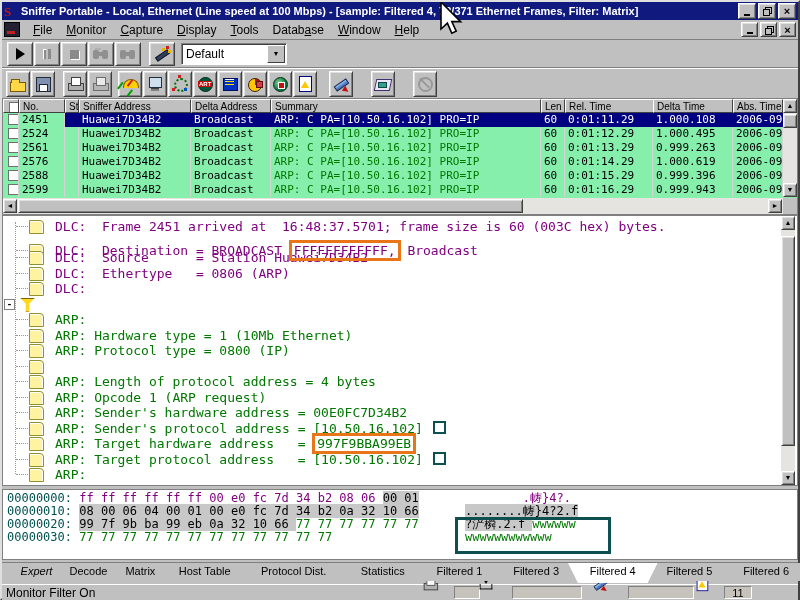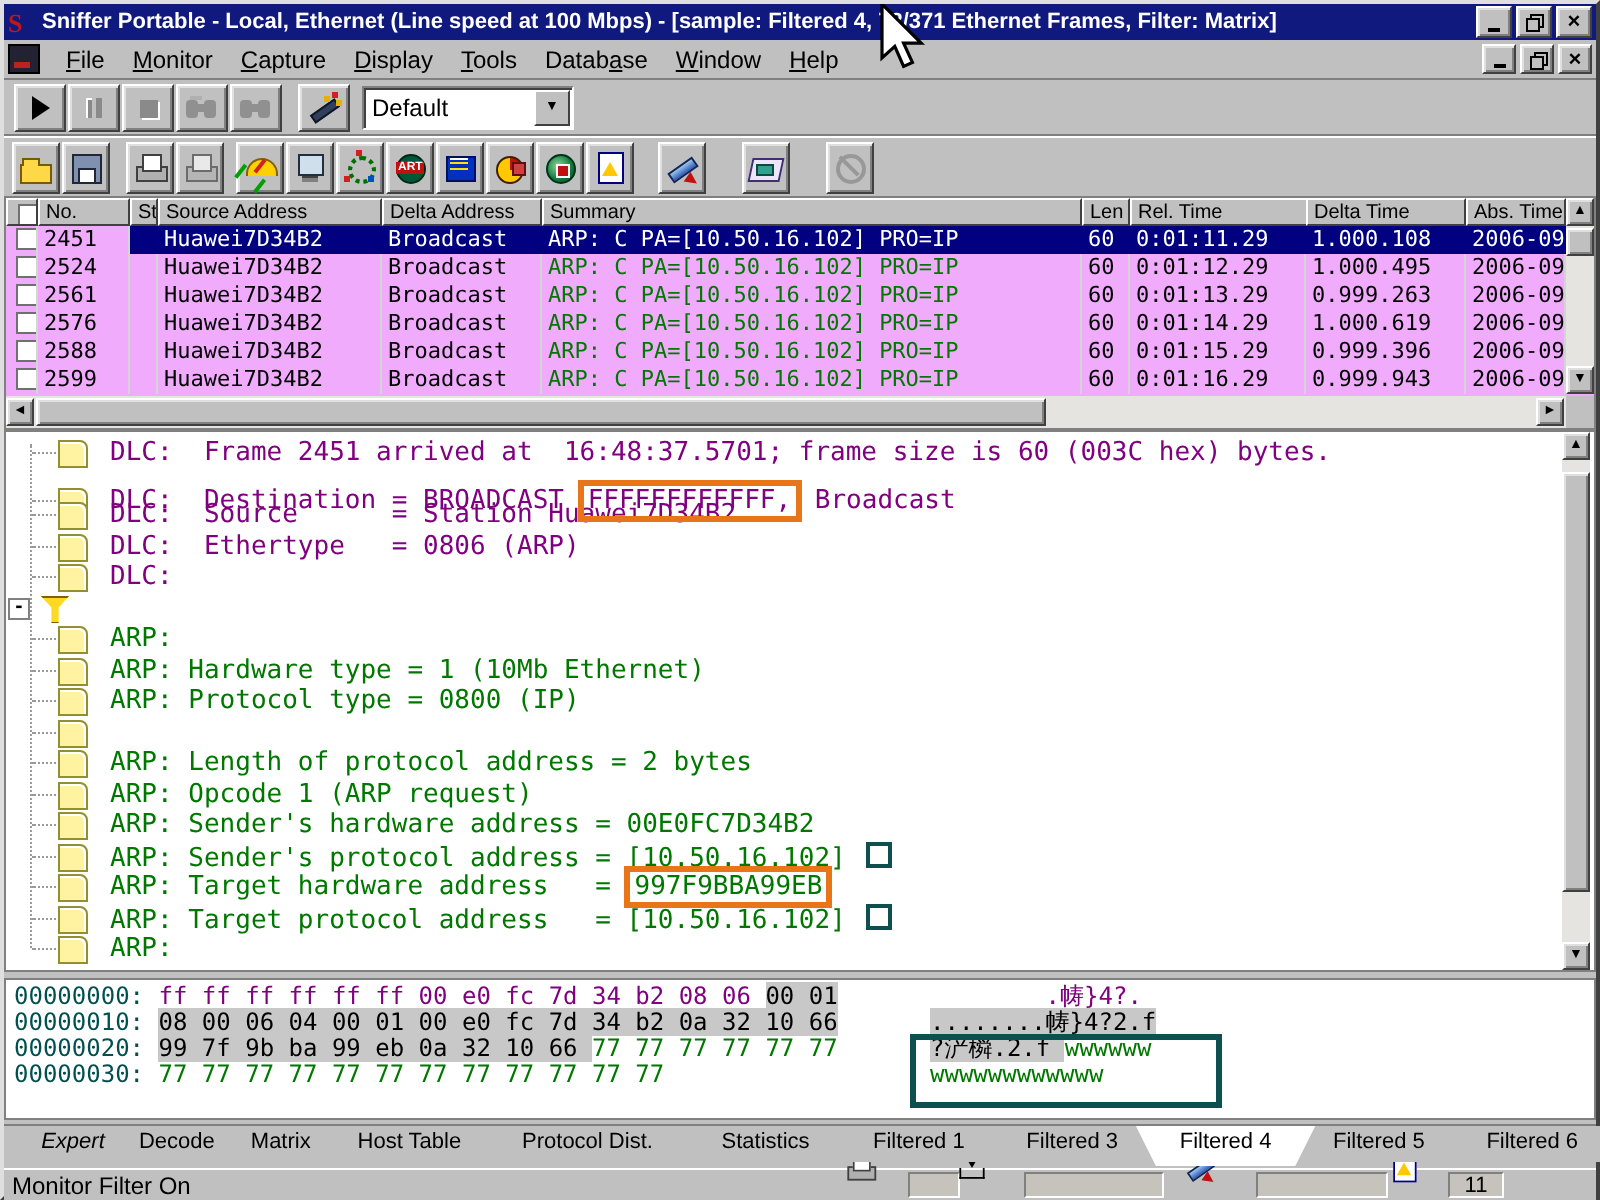--- a/index.html
+++ b/index.html
@@ -74,21 +74,21 @@
   .i-cancel:before{content:"";position:absolute;left:2px;top:2px;width:11px;height:11px;border:2px solid #989898;border-radius:50%;}
   .i-cancel:after{content:"";position:absolute;left:2px;top:7px;width:13px;height:2px;background:#989898;transform:rotate(45deg);}
   .i-tray:before{content:"";position:absolute;left:2px;top:9px;width:12px;height:5px;border:1px solid #000;border-top:none;}
   .i-tray:after{content:"";position:absolute;left:5px;top:2px;border-left:4px solid transparent;border-right:4px solid transparent;border-top:7px solid #000;}
   .combo{position:relative;width:104px;height:20px;background:#fff;border:1px solid;border-color:#808080 #fff #fff #808080;
     box-shadow:inset 1px 1px 0 #404040;margin-left:6px;font-size:12px;}
   .combo .val{position:absolute;left:4px;top:3px;color:#000;}
   .combo .cbtn{position:absolute;right:1px;top:1px;width:16px;height:16px;background:#c0c0c0;border:1px solid;
     border-color:#fff #404040 #404040 #fff;font-size:7px;text-align:center;line-height:15px;color:#000;}
   
-  #ptable{position:absolute;left:0;top:96px;width:796px;height:117px;background:#f0abfc;border:1px solid #808080;box-sizing:border-box;}
+  #ptable{position:absolute;left:0;top:96px;width:796px;height:117px;background:#86efac;border:1px solid #808080;box-sizing:border-box;}
   .pth{position:absolute;top:0;height:14px;background:#c0c0c0;border:1px solid;border-color:#fff #404040 #404040 #fff;
     box-sizing:border-box;font-size:10px;padding:1px 0 0 3px;white-space:nowrap;overflow:hidden;color:#000;}
   .ptr{position:absolute;left:0;height:14px;width:780px;}
   .ptc{position:absolute;top:0;height:14px;font:11px/14px "DejaVu Sans Mono",monospace;white-space:nowrap;overflow:hidden;
     padding-left:3px;box-sizing:border-box;border-right:1px solid #d4d4d4;color:#000;}
   .csel{background:#000080;color:#fff !important;border-right-color:#000080;}
   .cgreen{color:#007800;}
   .cbx{display:inline-block;width:9px;height:9px;background:#fff;border:1px solid #707070;margin:1px 0 0 2px;vertical-align:top;}
   
   .sbtn{position:absolute;width:14px;height:14px;background:#c0c0c0;border:1px solid;border-color:#fff #404040 #404040 #fff;
@@ -254,21 +254,21 @@
       <button class="tb" style="margin-left: 18px;">
         <span class="ic i-cancel"></span>
       </button>
     </div>
 
   <div id="ptable">
     <div id="pt-head">
         <div class="pth" style="left: 0px; width: 16px;"><span class="cbx"></span></div>
         <div class="pth" style="left: 16px; width: 46px;">No.</div>
         <div class="pth" style="left: 62px; width: 14px;">Sta</div>
-        <div class="pth" style="left: 76px; width: 112px;">Source Address</div>
+        <div class="pth" style="left: 76px; width: 112px;">Sniffer Address</div>
         <div class="pth" style="left: 188px; width: 80px;">Delta Address</div>
         <div class="pth" style="left: 268px; width: 270px;">Summary</div>
         <div class="pth" style="left: 538px; width: 24px;">Len</div>
         <div class="pth" style="left: 562px; width: 96px;">Rel. Time</div>
         <div class="pth" style="left: 650px; width: 80px;">Delta Time</div>
         <div class="pth" style="left: 730px; width: 50px;">Abs. Time</div>
       </div>
     <div id="pt-rows" style="position:absolute;left:0;top:14px;">
         <div class="ptr" style="top: 0px;">
           <div class="ptc" style="left: 0px; width: 16px;"><span class="cbx"></span></div>
@@ -401,21 +401,21 @@
           <span class="dicon note"></span>
           <span class="dtxt c-arp">ARP: Protocol type = 0800 (IP)</span>
         </div>
         <div class="dline" style="top: 142.5px;">
           <span class="stub"></span>
           <span class="dicon note"></span>
         </div>
         <div class="dline" style="top: 158px;">
           <span class="stub"></span>
           <span class="dicon note"></span>
-          <span class="dtxt c-arp">ARP: Length of protocol address = 2 bytes</span>
+          <span class="dtxt c-arp">ARP: Length of protocol address = 4 bytes</span>
         </div>
         <div class="dline" style="top: 173.5px;">
           <span class="stub"></span>
           <span class="dicon note"></span>
           <span class="dtxt c-arp">ARP: Opcode 1 (ARP request)</span>
         </div>
         <div class="dline" style="top: 189px;">
           <span class="stub"></span>
           <span class="dicon note"></span>
           <span class="dtxt c-arp">ARP: Sender's hardware address = 00E0FC7D34B2</span>

